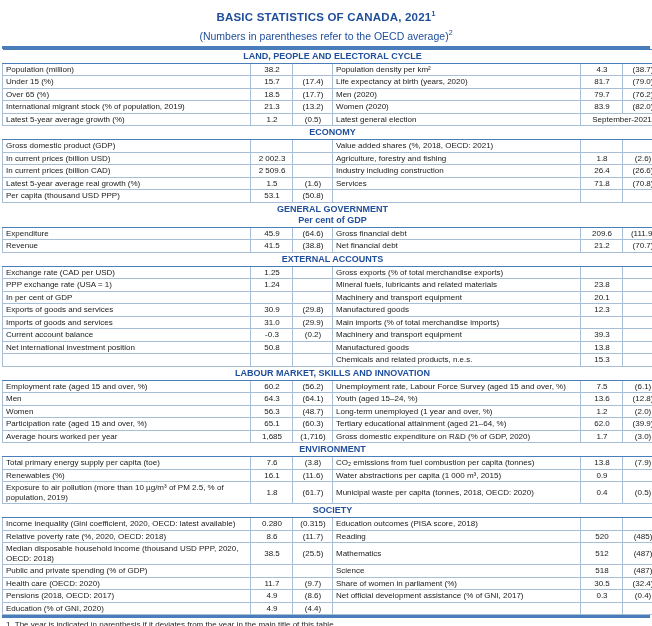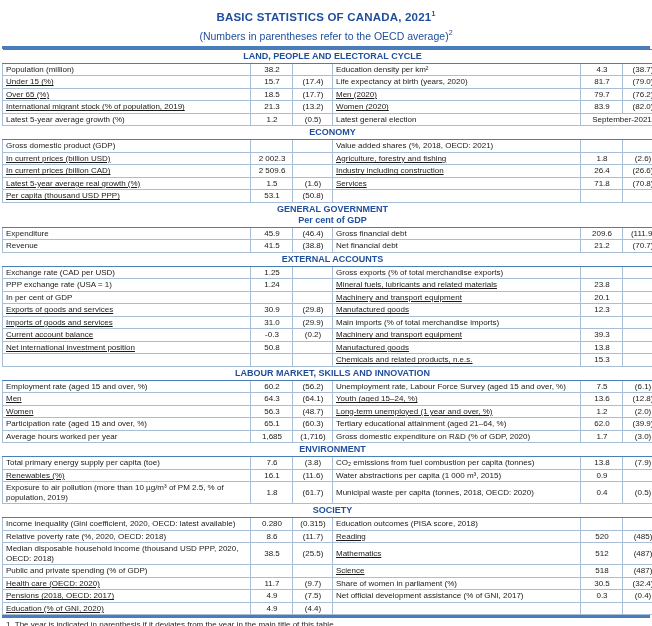--- a/index.html
+++ b/index.html
@@ -96,21 +96,21 @@
     text-align: center;
     white-space: nowrap;
   }
   td.wide {
     text-align: center;
     white-space: nowrap;
   }
 
   
   .ind0 { padding-left: 3px; }
-  .ind1 { padding-left: 14px; text-decoration: underline; }
+  .ind1 { padding-left: 14px; }
 
   
   .foot-rule {
     height: 2.5px;
     background: #4a7ebb;
     margin: 0 2px 2px 2px;
   }
   .notes {
     font-size: 8px;
     line-height: 10.5px;
@@ -141,21 +141,21 @@
         <col class="c-par">
     </colgroup>
     <tbody id="table-body">
         <tr class="section">
           <td colspan="6">LAND, PEOPLE AND ELECTORAL CYCLE</td>
         </tr>
         <tr>
           <td class="ind0">Population (million)</td>
           <td class="val">38.2</td>
           <td class="par"></td>
-          <td class="ind0">Education density per km²</td>
+          <td class="ind0">Population density per km²</td>
           <td class="val">4.3</td>
           <td class="par">(38.7)</td>
         </tr>
         <tr>
           <td class="ind1">Under 15 (%)</td>
           <td class="val">15.7</td>
           <td class="par">(17.4)</td>
           <td class="ind0">Life expectancy at birth (years, 2020)</td>
           <td class="val">81.7</td>
           <td class="par">(79.0)</td>
@@ -228,21 +228,21 @@
         </tr>
         <tr class="section subcap">
           <td colspan="6">GENERAL GOVERNMENT</td>
         </tr>
         <tr class="section subcap2">
           <td colspan="6">Per cent of GDP</td>
         </tr>
         <tr>
           <td class="ind0">Expenditure</td>
           <td class="val">45.9</td>
-          <td class="par">(46.4)</td>
+          <td class="par">(64.6)</td>
           <td class="ind0">Gross financial debt</td>
           <td class="val">209.6</td>
           <td class="par">(111.9)</td>
         </tr>
         <tr>
           <td class="ind0">Revenue</td>
           <td class="val">41.5</td>
           <td class="par">(38.8)</td>
           <td class="ind0">Net financial debt</td>
           <td class="val">21.2</td>
@@ -424,21 +424,21 @@
           <td class="ind1">Health care (OECD: 2020)</td>
           <td class="val">11.7</td>
           <td class="par">(9.7)</td>
           <td class="ind0">Share of women in parliament (%)</td>
           <td class="val">30.5</td>
           <td class="par">(32.4)</td>
         </tr>
         <tr>
           <td class="ind1">Pensions (2018, OECD: 2017)</td>
           <td class="val">4.9</td>
-          <td class="par">(7.5)</td>
+          <td class="par">(8.6)</td>
           <td class="ind0">Net official development assistance (% of GNI, 2017)</td>
           <td class="val">0.3</td>
           <td class="par">(0.4)</td>
         </tr>
         <tr>
           <td class="ind1">Education (% of GNI, 2020)</td>
           <td class="val">4.9</td>
           <td class="par">(4.4)</td>
           <td class="ind0"></td>
           <td class="val"></td>

